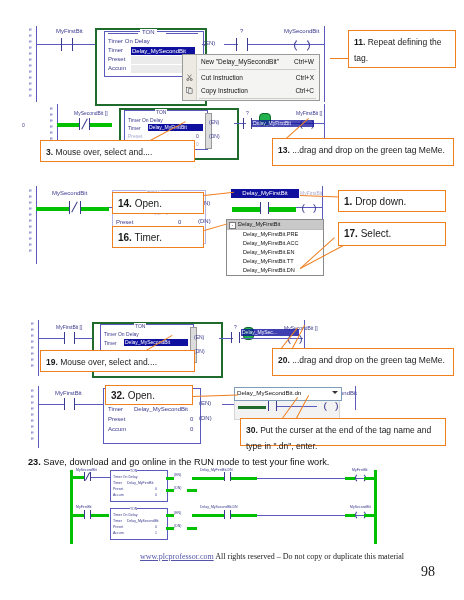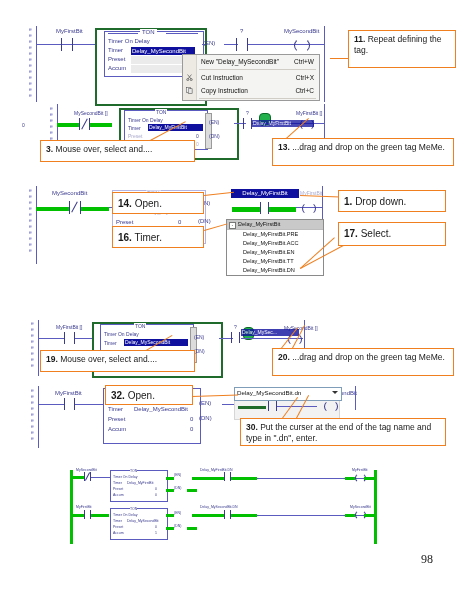--- a/index.html
+++ b/index.html
@@ -32,21 +32,21 @@
   .slash{position:absolute;width:1px;height:12px;background:#3a3a8f;transform:rotate(28deg);}
   .coil{position:absolute;border:1px solid #3a3a8f;border-radius:50%;border-top-color:transparent;border-bottom-color:transparent;}
 
   
   .callout{
     position:absolute;
     border:1px solid #ef7f1f;
     background:#ffffff;
     color:#1a1a1a;
     font-size:8.5px;
-    line-height:11px;
+    line-height:16px;
     padding:3px 5px;
     box-sizing:border-box;
     z-index:40;
   }
   .callout b{font-weight:bold;}
   .leader{position:absolute;background:#ef7f1f;height:1px;z-index:39;transform-origin:0 0;}
 
   
   .para{
     position:absolute;color:#111;
@@ -74,21 +74,21 @@
   .treepop .tick{position:absolute;left:11px;width:4px;height:1px;background:#999;top:4px;}
 
   
   .selfield{position:absolute;background:#10109e;color:#ffffff;font-size:6px;line-height:8px;padding:0 1px;white-space:nowrap;z-index:12;}
   .combo{position:absolute;background:#ffffff;border:1px solid #7f9db9;font-size:6.2px;line-height:10px;color:#111;padding-left:2px;white-space:nowrap;z-index:25;}
   .combo .arrow{position:absolute;right:3px;top:3px;width:0;height:0;border-left:3px solid transparent;border-right:3px solid transparent;border-top:3px solid #333;}
 
   .ghost{opacity:.45;}
   .footer{position:absolute;font-family:"Liberation Serif",serif;font-size:8px;color:#222;}
   .footer a{color:#5555aa;text-decoration:underline;}
-  .pagenum{position:absolute;font-family:"Liberation Serif",serif;font-size:12px;color:#222;}
+  .pagenum{position:absolute;font-family:"Liberation Serif",serif;font-size:14px;color:#222;margin-top:12px;}
 </style>
 </head>
 <body>
 
 <div class="page">
 
   <div>
 
     <div class="vline" style="left:36px;top:26px;height:76px;"></div>
     <div class="dots" style="left:29px;top:26px;">
@@ -444,20 +444,24 @@
     <div class="leader" style="left:192px;top:396px;width:46px;transform:rotate(-2deg);"></div>
 
     <div class="callout" style="left:240px;top:418px;width:206px;height:28px;">
       <b>30.</b>
       <span>Put the curser at the end of the tag name and type in ".dn", enter.</span>
     </div>
     <div class="leader" style="left:282px;top:418px;width:26px;transform:rotate(-54deg);"></div>
     <div class="leader" style="left:296px;top:418px;width:26px;transform:rotate(-62deg);"></div>
   </div>
 
+  <div class="para" style="left:28px;top:457px;width:412px;">
+    <b>23.</b>
+    <span>Save, download and go online in the RUN mode to test your fine work.</span>
+  </div>
 
   <div>
     <div class="greenrail" style="left:70px;top:470px;height:36px;"></div>
     <div class="greenbar" style="left:72px;top:476px;width:12px;height:3px;"></div>
     <div class="contact" style="left:84px;top:472px;width:7px;height:9px;">
       <i class="l"></i>
         <i class="r"></i>
       <div class="slash" style="left:3px;top:0;height:9px;"></div>
     </div>
     <span class="lbl tiny" style="left:76px;top:468px;font-size:3.5px;">MySecondBit</span>
@@ -528,15 +532,19 @@
     </div>
     <div class="greenbar" style="left:231px;top:514px;width:26px;height:3px;"></div>
     <div class="hline" style="left:257px;top:515px;width:120px;"></div>
     <span class="lbl tiny" style="left:350px;top:505px;font-size:3.5px;">MySecondBit</span>
     <div class="greenbar" style="left:345px;top:514px;width:10px;height:3px;"></div>
     <div class="coil" style="left:355px;top:510px;width:9px;height:8px;"></div>
     <div class="greenbar" style="left:364px;top:514px;width:10px;height:3px;"></div>
     <div class="greenrail" style="left:374px;top:506px;height:38px;"></div>
   </div>
 
+  <div class="footer" style="left:140px;top:552px;">
+    <a href="#">www.plcprofessor.com</a>
+    <span>All rights reserved – Do not copy or duplicate this material</span>
+  </div>
   <div class="pagenum" style="left:421px;top:552px;">98</div>
 
 </div>
 
 </body></html>

